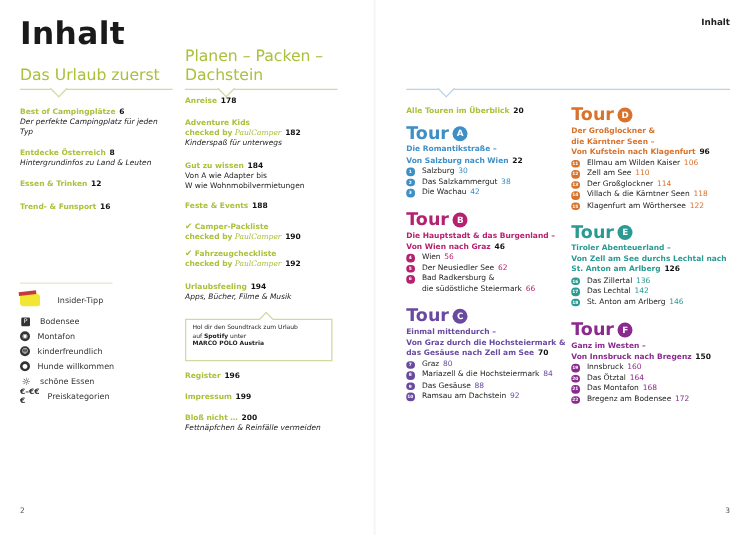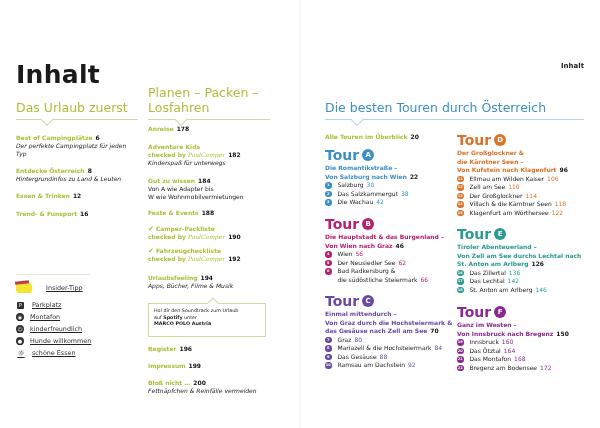--- a/index.html
+++ b/index.html
@@ -1,18 +1,18 @@
 <!DOCTYPE html>
 <html><head>
 <meta charset="utf-8">
 <style>
   * { margin: 0; padding: 0; box-sizing: border-box; }
   html, body { width: 600px; height: 428px; background: #ffffff; overflow: hidden; }
   body { font-family: "DejaVu Sans", sans-serif; color: #222; position: relative; }
-  .page { position: absolute; top: 0; height: 348px; margin-top: 48px; }
+  .page { position: absolute; top: 0; height: 348px; }
   .left { left: 0; width: 300px; }
   .right { left: 300px; width: 300px; }
   .gutter { position: absolute; left: 299px; top: 0; width: 2px; height: 428px; background: linear-gradient(to right, #f3f3f0, #fafafa); }
 
   .big-title { position: absolute; left: 16px; top: 12px; font-size: 25px; font-weight: bold; color: #1a1a1a; letter-spacing: 0.3px; }
   .running-head { position: absolute; right: 16px; top: 14px; font-size: 7px; font-weight: bold; color: #222; }
 
   .sec-title { position: absolute; font-size: 12.5px; color: #a9c13b; line-height: 15px; font-weight: normal; }
   .sec-title.blue { color: #3d8fc6; }
   .rule { position: absolute; height: 1px; background: #cfd9a0; }
@@ -21,21 +21,21 @@
   .rule-notch.blue { border-color: #b9d3e6; }
 
   .entry { position: absolute; font-size: 6px; line-height: 8px; }
   .entry .t { color: #a9c13b; font-weight: bold; }
   .entry .p { color: #111; font-weight: bold; margin-left: 3px; }
   .entry .d { display: block; color: #222; font-style: italic; }
   .entry .d.plain { font-style: normal; }
   .sig { font-family: "DejaVu Serif", serif; font-style: italic; color: #a9c13b; font-size: 6px; }
   .check { color: #a9c13b; font-size: 7px; margin-right: 2px; }
 
-  .legend { position: absolute; left: 16px; top: 233px; width: 120px; text-decoration: underline; }
+  .legend { position: absolute; left: 16px; top: 233px; width: 120px; }
   .legend-rule { position: absolute; left: 16px; top: 226px; width: 74px; height: 1px; background: #e4e7d4; }
   .leg-row { display: flex; align-items: center; height: 12px; font-size: 6.4px; color: #333; }
   .leg-row .ic { width: 10px; height: 8px; margin-right: 6px; display: inline-flex; align-items: center; justify-content: center; font-size: 5px; color: #fff; }
   .ic.sq { background: #333; border-radius: 1px; width: 7px; height: 7px; margin-left: 1px; margin-right: 8px; }
   .ic.sq.light { background: #999; }
   .ic.circ { background: #333; border-radius: 50%; width: 8px; height: 8px; }
   .ic.euro { color: #333; font-weight: bold; width: 18px; font-size: 6px; margin-right: 4px; justify-content: flex-start; }
   .insider { display: flex; align-items: center; height: 14px; margin-bottom: 4px; font-size: 6.4px; color: #333; }
   .insider .blob { position: relative; width: 16px; height: 10px; background: #f2e533; margin-right: 14px; border-radius: 1px 3px 2px 3px; }
   .insider .blob::before { content: ""; position: absolute; left: -1px; top: -2px; width: 14px; height: 3px; background: #c43a3a; transform: rotate(-6deg); }
@@ -82,43 +82,47 @@
   </div>
 
   <div class="legend-rule"></div>
   <div class="legend">
     <div class="insider">
       <span class="blob"></span>
       <span>Insider-Tipp</span>
     </div>
     <div class="leg-row">
       <span class="ic sq">P</span>
-      <span>Parkplatz</span>
+      <span>Bodensee</span>
     </div>
     <div class="leg-row">
       <span class="ic circ">◉</span>
       <span>Montafon</span>
     </div>
     <div class="leg-row">
       <span class="ic circ">☺</span>
       <span>kinderfreundlich</span>
     </div>
     <div class="leg-row">
       <span class="ic circ">●</span>
       <span>Hunde willkommen</span>
     </div>
     <div class="leg-row">
       <span class="ic" style="color:#333;font-size:8px;">☼</span>
       <span>schöne Essen</span>
     </div>
+    <div class="leg-row">
+      <span class="ic euro">€–€€€</span>
+      <span>Preiskategorien</span>
+    </div>
   </div>
 
   <div class="sec-title" style="left:148px;top:37px;">
     <span>Planen – Packen –</span><br>
-    <span>Losfahren</span>
+    <span>Dachstein</span>
   </div>
   <div class="rule" style="left:148px;top:71px;width:122px;"></div>
   <div class="rule-notch" style="left:176px;top:66px;"></div>
 
   <div class="entry" style="left:148px;top:77px;width:130px;">
     <span class="t">Anreise</span><span class="p">178</span>
   </div>
   <div class="entry" style="left:148px;top:95px;width:130px;">
     <span class="t">Adventure Kids</span><br>
     <span class="t">checked by</span> <span class="sig">PaulCamper</span><span class="p">182</span>
@@ -164,21 +168,20 @@
   </div>
 
   <div class="folio" style="left:16px;">2</div>
 </div>
 
 <div class="gutter"></div>
 
 <div class="page right">
   <div class="running-head">Inhalt</div>
 
-  <div class="sec-title blue" style="left:25px;top:52px;">Die besten Touren durch Österreich</div>
   <div class="rule blue" style="left:25px;top:71px;width:259px;"></div>
   <div class="rule-notch blue" style="left:52px;top:66px;"></div>
 
   <div class="entry" style="left:25px;top:85px;">
     <span class="t">Alle Touren im Überblick</span><span class="p">20</span>
   </div>
 
   <div class="tour-h" style="left:25px;top:99px;color:#3d8fc6;">
     <span>Tour</span>
     <span class="badge" style="background:#3d8fc6;">A</span>

